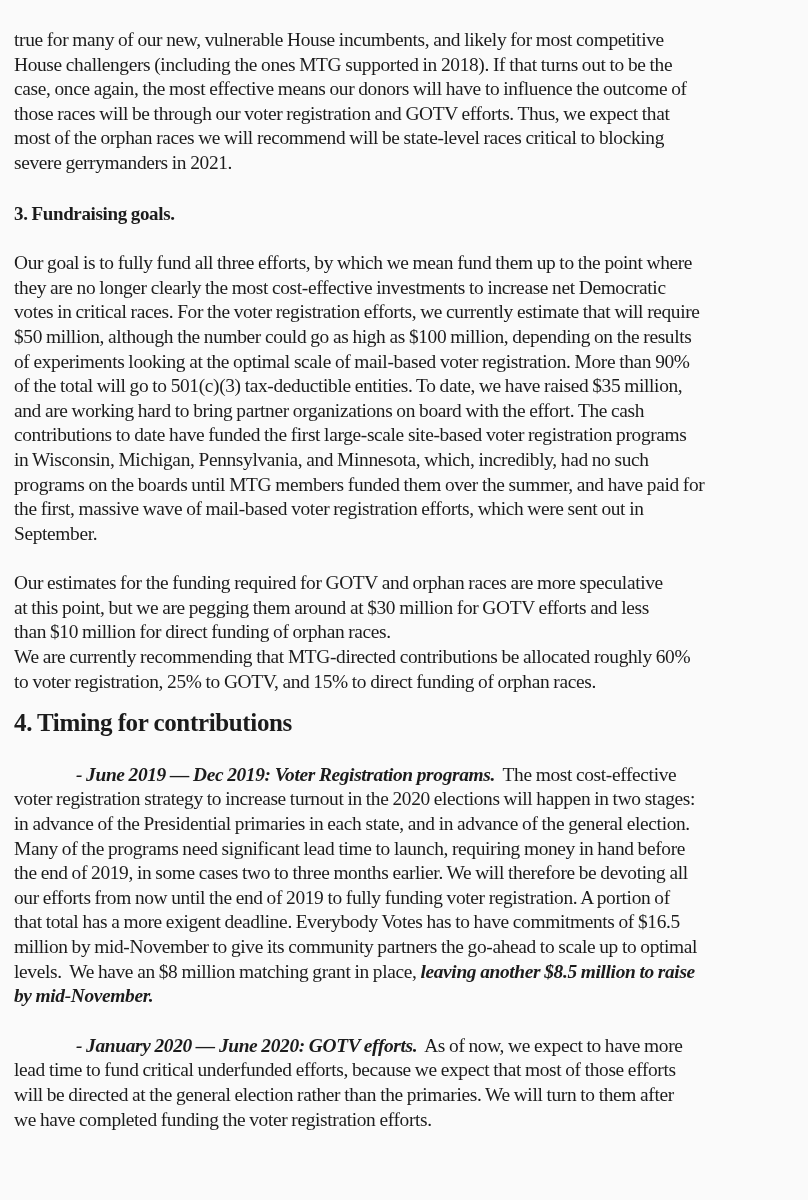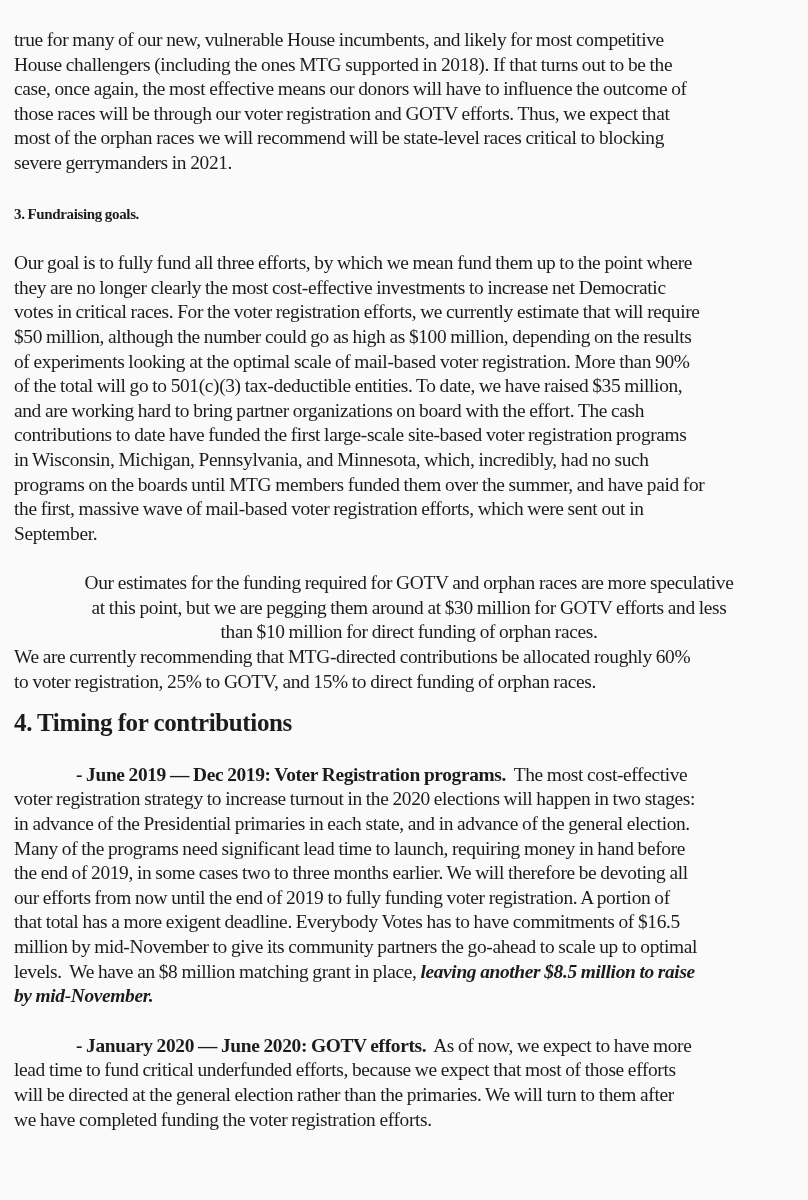--- a/index.html
+++ b/index.html
@@ -27,56 +27,56 @@
   }
   .block {
     margin: 0;
     white-space: nowrap;
   }
   .line { display: block; }
   .heading {
     font-weight: bold;
     margin: 0;
   }
-  .bold { font-weight: bold; }
+  .bold { font-weight: bold; font-style: italic; }
   .bold-italic { font-weight: bold; font-style: italic; }
   .indent { padding-left: 62px; }
 </style>
 </head>
 <body>
 
 <div class="page">
 
   <p class="block" style="margin-top:0;">
     <span class="line">true for many of our new, vulnerable House incumbents, and likely for most competitive</span>
     <span class="line">House challengers (including the ones MTG supported in 2018). If that turns out to be the</span>
     <span class="line">case, once again, the most effective means our donors will have to influence the outcome of</span>
     <span class="line">those races will be through our voter registration and GOTV efforts. Thus, we expect that</span>
     <span class="line">most of the orphan races we will recommend will be state-level races critical to blocking</span>
     <span class="line">severe gerrymanders in 2021.</span>
   </p>
 
-  <h2 class="heading" style="font-size:15px; line-height:24.6px; margin-top:26px;">3.  Fundraising goals.</h2>
+  <h2 class="heading" style="font-size:19px; line-height:24.6px; margin-top:26px;">3.  Fundraising goals.</h2>
 
   <p class="block" style="margin-top:25px;">
     <span class="line">Our goal is to fully fund all three efforts, by which we mean fund them up to the point where</span>
     <span class="line">they are no longer clearly the most cost-effective investments to increase net Democratic</span>
     <span class="line">votes in critical races. For the voter registration efforts, we currently estimate that will require</span>
     <span class="line">$50 million, although the number could go as high as $100 million, depending on the results</span>
     <span class="line">of experiments looking at the optimal scale of mail-based voter registration. More than 90%</span>
     <span class="line">of the total will go to 501(c)(3) tax-deductible entities. To date, we have raised $35 million,</span>
     <span class="line">and are working hard to bring partner organizations on board with the effort. The cash</span>
     <span class="line">contributions to date have funded the first large-scale site-based voter registration programs</span>
     <span class="line">in Wisconsin, Michigan, Pennsylvania, and Minnesota, which, incredibly, had no such</span>
     <span class="line">programs on the boards until MTG members funded them over the summer, and have paid for</span>
     <span class="line">the first, massive wave of mail-based voter registration efforts, which were sent out in</span>
     <span class="line">September.</span>
   </p>
 
-  <p class="block" style="margin-top:25px;text-align:center;">
+  <p class="block" style="margin-top:25px;">
     <span class="line">Our estimates for the funding required for GOTV and orphan races are more speculative</span>
     <span class="line">at this point, but we are pegging them around at $30 million for GOTV efforts and less</span>
     <span class="line">than $10 million for direct funding of orphan races.</span>
   </p>
 
   <p class="block" style="">
     <span class="line">We are currently recommending that MTG-directed contributions be allocated roughly 60%</span>
     <span class="line">to voter registration, 25% to GOTV, and 15% to direct funding of orphan races.</span>
   </p>
 

